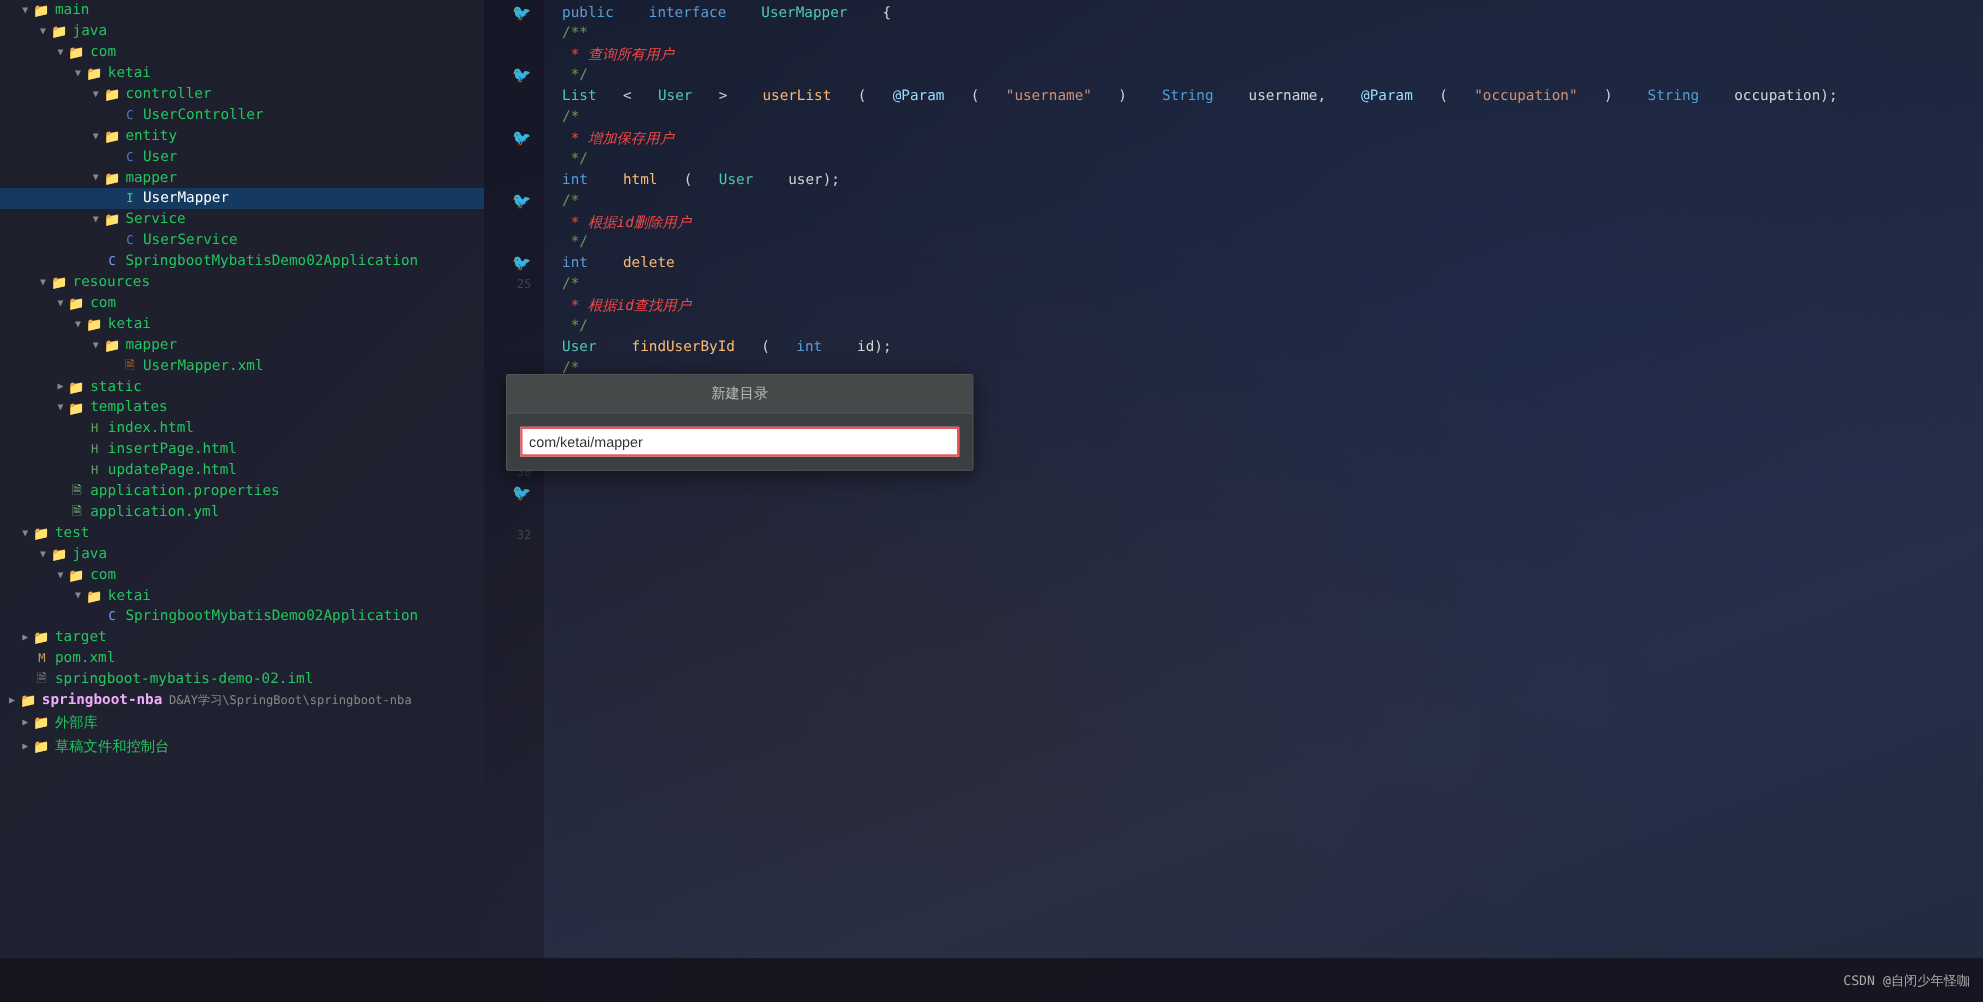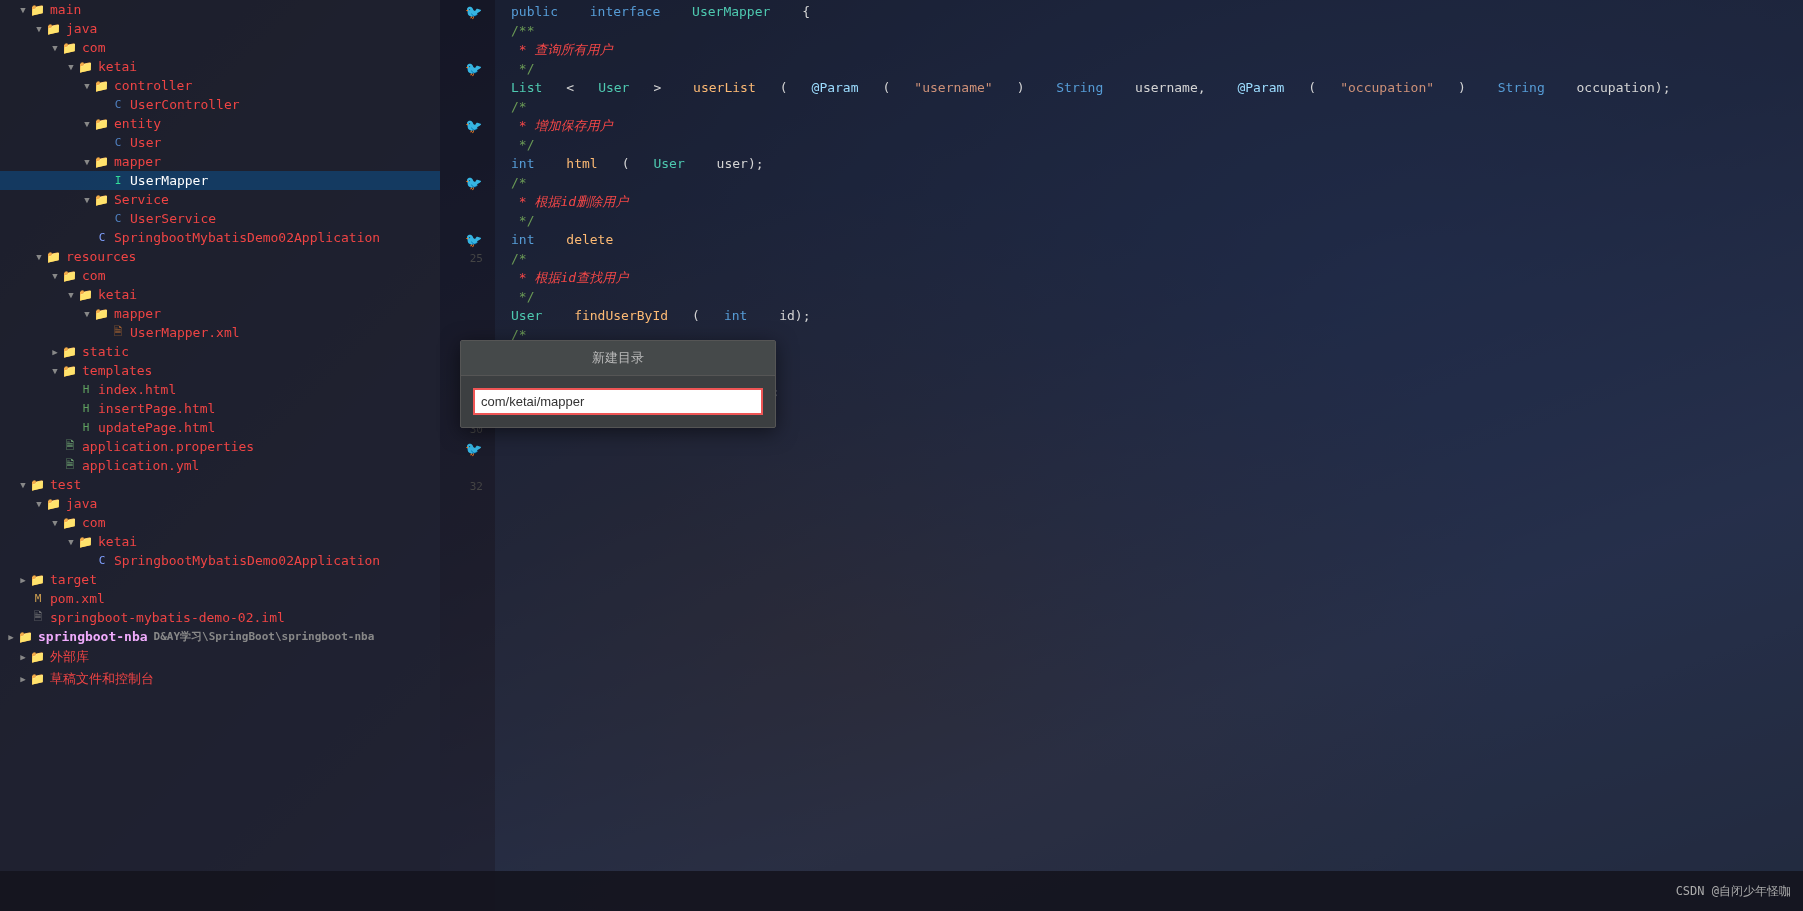--- a/index.html
+++ b/index.html
@@ -79,21 +79,21 @@
     .folder-blue { color: #6090d0; }
     .folder-gray { color: #888; }
     .file-java { color: #5080c0; }
     .file-xml { color: #c07030; }
     .file-html { color: #60a060; }
     .file-props { color: #80c080; }
     .file-yml { color: #80c080; }
     .file-spring { color: #80a0ff; }
     .file-iml { color: #888; }
     .file-pom { color: #d0a050; }
-    .label-white { color: #ef4444; }
+    .label-white { color: #22c55e; }
 
     .selected-item {
       background: rgba(0, 120, 215, 0.3) !important;
       color: #fff;
     }
 
     
     .gutter {
       width: 55px;
       min-width: 55px;
@@ -153,21 +153,21 @@
       position: absolute;
       top: 0; left: 0; right: 0; bottom: 0;
       z-index: 100;
       pointer-events: none;
     }
 
     .dialog {
       position: absolute;
       top: 340px;
       left: 460px;
-      width: 316px;
+      width: 425px;
       background: #3c3f41;
       border: 1px solid #555;
       box-shadow: 0 4px 20px rgba(0,0,0,0.5);
       border-radius: 2px;
       pointer-events: all;
     }
 
     .dialog-title {
       text-align: center;
       padding: 8px 12px;
@@ -431,21 +431,21 @@
     <div class="tree-item indent-1">
       <span class="arrow empty"></span>
       <span class="icon-file file-iml">🗎</span>
       <span class="label-white">springboot-mybatis-demo-02.iml</span>
     </div>
 
     <div class="tree-item" style="padding-left:4px;">
       <span class="arrow closed"></span>
       <span class="icon-folder folder-blue">📁</span>
       <span style="color:#f0abfc;font-weight:bold;text-align:right;">springboot-nba</span>
-      <span style="color:#888;font-size:11px;margin-left:6px;font-weight:bold;">D&amp;AY学习\SpringBoot\springboot-nba</span>
+      <span style="color:#888;font-size:11px;margin-left:6px;">D&amp;AY学习\SpringBoot\springboot-nba</span>
     </div>
 
     <div class="tree-item indent-1">
       <span class="arrow closed"></span>
       <span class="icon-folder folder-gray">📁</span>
       <span class="label-white">外部库</span>
     </div>
 
     <div class="tree-item indent-1">
       <span class="arrow closed"></span>

